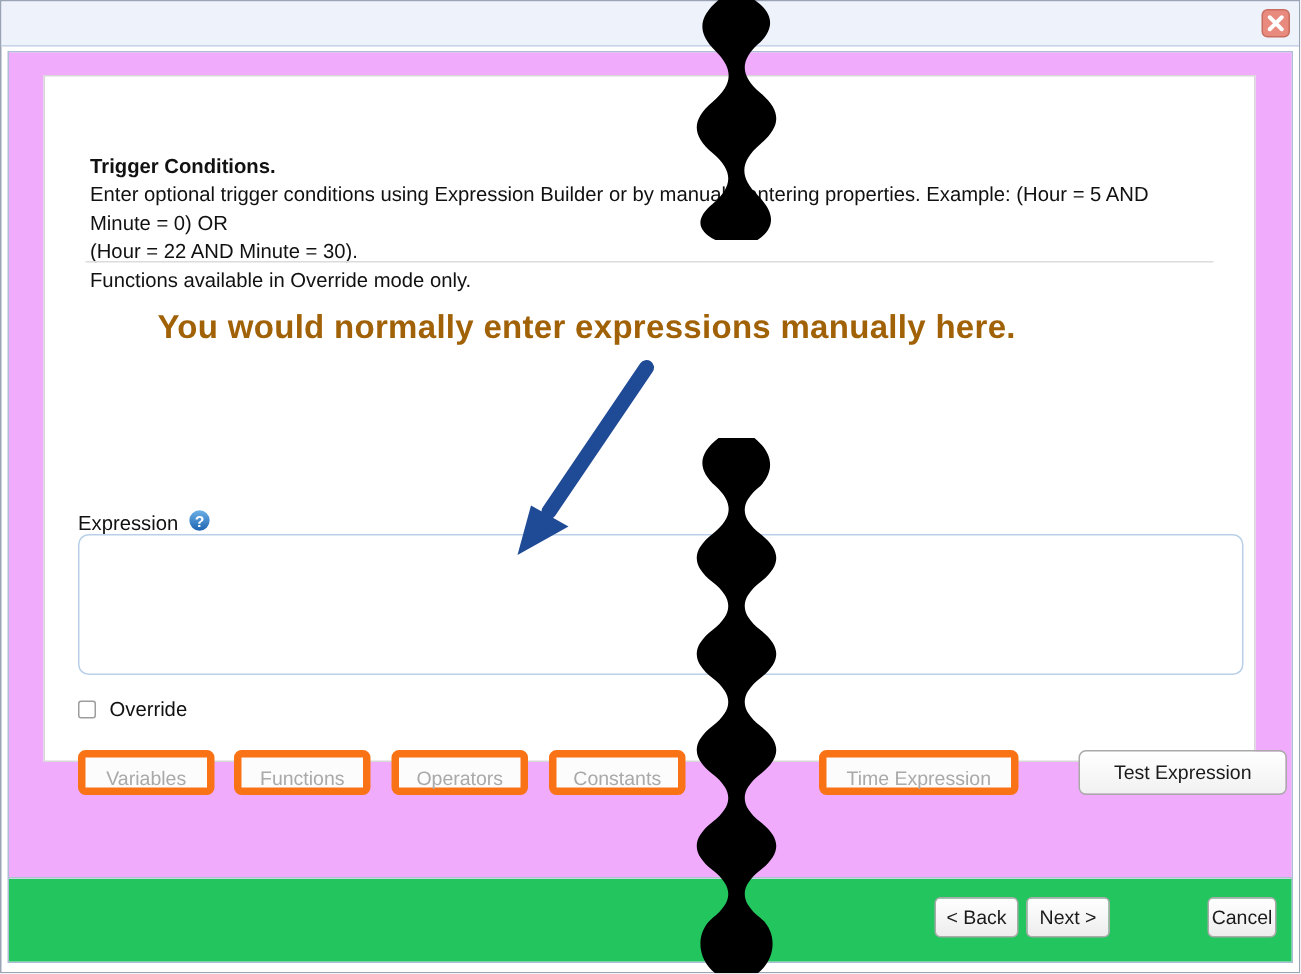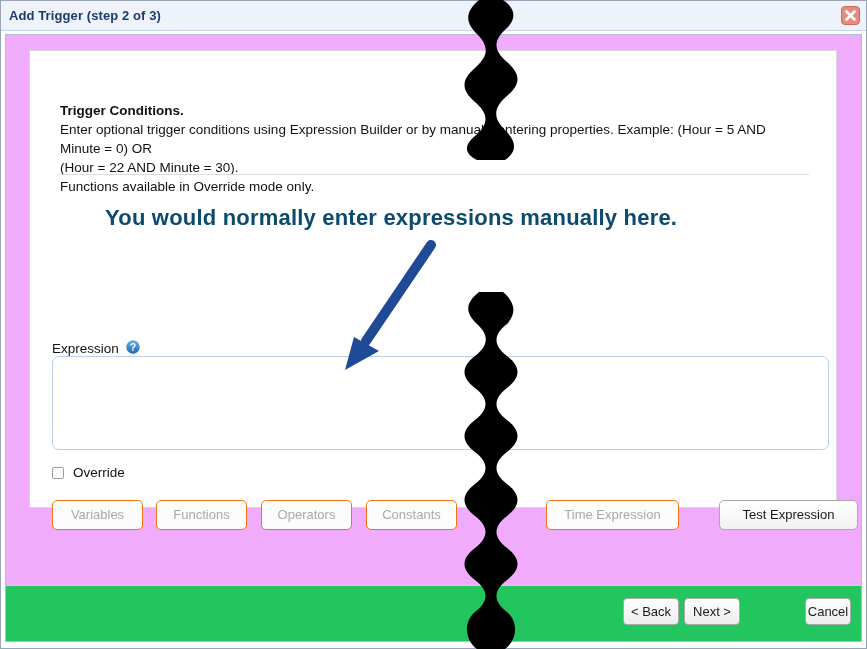--- a/index.html
+++ b/index.html
@@ -202,21 +202,21 @@
     font-family: "Liberation Sans", sans-serif;
     font-size: 13px;
     text-align: center;
     line-height: 28px;
     background: #fdfdfd;
     cursor: pointer;
     white-space: nowrap;
     padding: 0;
   }
   .btn.disabled {
-    border: 1px solid #f97316;
+    border: 5px solid #f97316;
     color: #a9a9a9;
     background: #fcfcfc;
     cursor: default;
     text-align: center;
   }
   .btn.enabled {
     border: 1px solid #a9a9a9;
     color: #1a1a1a;
     background: linear-gradient(#ffffff, #f1f1f1);
   }
@@ -248,21 +248,21 @@
     padding: 0;
   }
 
   
   .annot-text {
     position: absolute;
     left: 105px;
     top: 205px;
     font-size: 22px;
     font-weight: bold;
-    color: #0c4a6e;
+    color: #a16207;
     white-space: nowrap;
     letter-spacing: 0.2px;
   }
   .annot-arrow {
     position: absolute;
     left: 330px;
     top: 235px;
     width: 120px;
     height: 145px;
     pointer-events: none;
@@ -273,21 +273,20 @@
   }
 </style>
 </head>
 <body>
 
 <div id="screen">
 
   <div class="dialog">
 
     <div class="titlebar">
-      <div class="title-text">Add Trigger (step 2 of 3)</div>
       <div class="close-btn">
         <svg width="17" height="17" viewBox="0 0 17 17" aria-hidden="true">
           <path d="M4.5 4.5 L12.5 12.5 M12.5 4.5 L4.5 12.5" stroke="#ffffff" stroke-width="2.6" stroke-linecap="round"></path>
         </svg>
       </div>
     </div>
 
     <div class="dialog-body">
 
       <div class="content-area">

